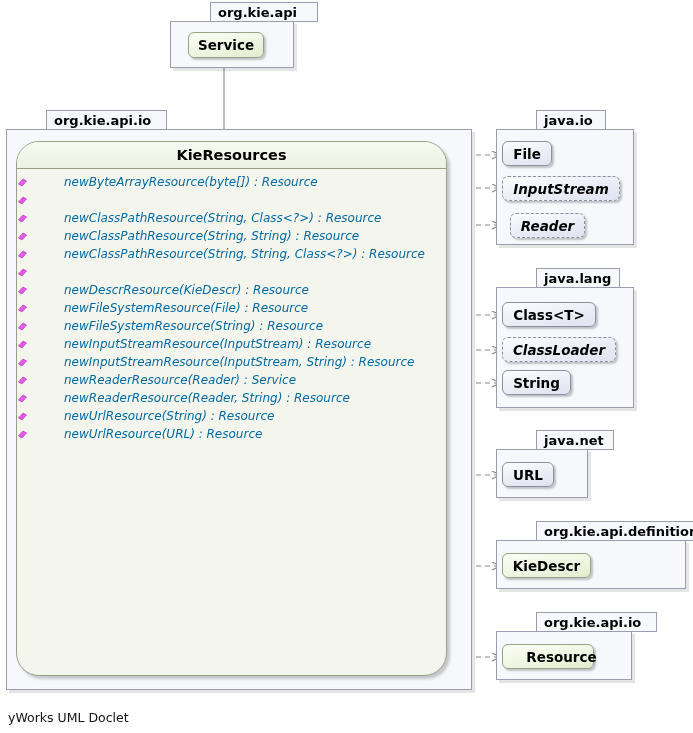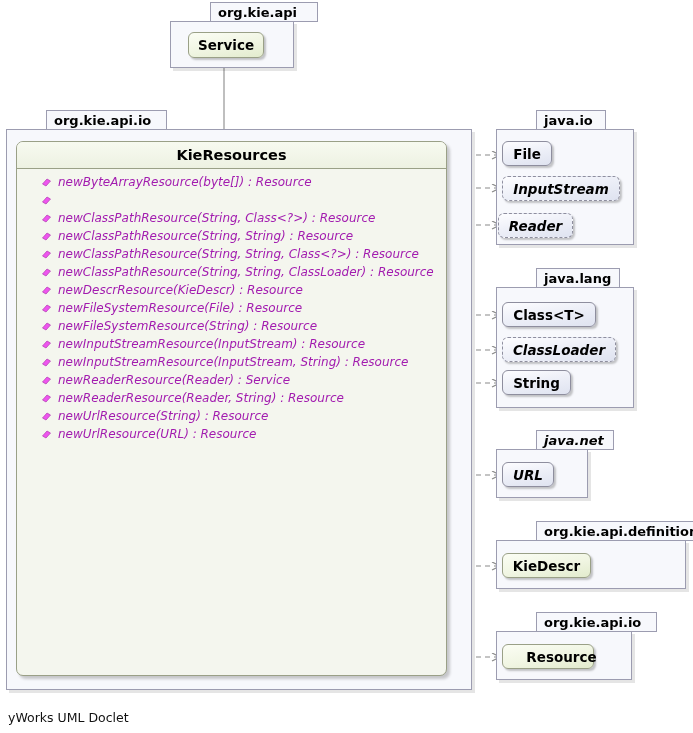--- a/index.html
+++ b/index.html
@@ -56,22 +56,23 @@
   }
   .classbox-title{
     height:26px;line-height:26px;text-align:center;
     font-size:14.5px;font-weight:bold;color:#000;
     background:linear-gradient(180deg,#f7faf0 0%,#edf1e2 100%);
     border-bottom:1px solid #9aa087;
   }
   .members{padding:4px 0 0 0;}
   .member{
     height:18px;display:flex;align-items:center;
-    padding-left:24px;font-size:12px;font-style:italic;color:#a21caf;
+    padding-left:0;font-size:12px;font-style:italic;color:#0369a1;
     white-space:nowrap;
+    gap:30px;
   }
   .mdiamond{
     width:11px;height:11px;margin-right:6px;flex:0 0 auto;
     position:relative;
   }
   .mdiamond svg{display:block;}
   
   .edges{position:absolute;left:0;top:0;width:693px;height:733px;z-index:1;pointer-events:none;}
   .footer{
     position:absolute;left:8px;top:710px;
@@ -115,21 +116,21 @@
     <span>Service</span>
   </div>
 </div>
 
 <div class="pkg" style="left:6px;top:110px;width:466px;height:580px;">
   <div class="pkg-tab" style="width:121px;">
       <span>org.kie.api.io</span>
     </div>
   <div class="pkg-body" style="top:19px;width:466px;height:561px;"></div>
 
-  <div class="classbox" style="left:10px;top:31px;width:431px;height:535px;">
+  <div class="classbox" style="left:10px;top:31px;width:431px;height:535px;border-radius:23px;">
     <div class="classbox-title">KieResources</div>
     <div class="members">
         <div class="member">
           <span class="mdiamond">
             <svg width="11" height="11" viewBox="0 0 11 11">
               <path d="M1.5,7 L6,2 L9.5,4 L5,9 Z" fill="#ee55ee" stroke="#b03ab0" stroke-width="0.7"></path>
             </svg>
           </span>
           <span>newByteArrayResource(byte[]) : Resource</span>
         </div>
@@ -163,21 +164,20 @@
             </svg>
           </span>
           <span>newClassPathResource(String, String, Class&lt;?&gt;) : Resource</span>
         </div>
         <div class="member">
           <span class="mdiamond">
             <svg width="11" height="11" viewBox="0 0 11 11">
               <path d="M1.5,7 L6,2 L9.5,4 L5,9 Z" fill="#ee55ee" stroke="#b03ab0" stroke-width="0.7"></path>
             </svg>
           </span>
-          <span>newClassPathResource(String, String, ClassLoader) : Resource</span>
         </div>
         <div class="member">
           <span class="mdiamond">
             <svg width="11" height="11" viewBox="0 0 11 11">
               <path d="M1.5,7 L6,2 L9.5,4 L5,9 Z" fill="#ee55ee" stroke="#b03ab0" stroke-width="0.7"></path>
             </svg>
           </span>
           <span>newDescrResource(KieDescr) : Resource</span>
         </div>
         <div class="member">
@@ -252,42 +252,42 @@
   <div class="pkg-tab" style="width:70px;">
       <span>java.io</span>
     </div>
   <div class="pkg-body" style="top:19px;width:138px;height:116px;"></div>
   <div class="node jdk" style="left: 6px; top: 31px; height: 25px; z-index: 5; width: 50px;">
     <span>File</span>
     </div>
   <div class="node jdk abstract" style="left: 6px; top: 66px; height: 25px; z-index: 5; width: 118px;">
     <span>InputStream</span>
     </div>
-  <div class="node jdk abstract" style="left: 2px; top: 103px; height: 25px; z-index: 5; width: 75px;">
+  <div class="node jdk abstract" style="left: 14px; top: 103px; height: 25px; z-index: 5; width: 75px;">
     <span>Reader</span>
     </div>
 </div>
 
 <div class="pkg" style="left:496px;top:268px;width:138px;height:140px;padding-left:38px;">
   <div class="pkg-tab" style="width:84px;">
       <span>java.lang</span>
     </div>
   <div class="pkg-body" style="top:19px;width:138px;height:121px;"></div>
   <div class="node jdk" style="left: 6px; top: 34px; height: 25px; z-index: 5; width: 94px;">
     <span>Class&lt;T&gt;</span>
     </div>
   <div class="node jdk abstract" style="left: 6px; top: 69px; height: 25px; z-index: 5; width: 114px;">
     <span>ClassLoader</span>
     </div>
   <div class="node jdk" style="left: 6px; top: 102px; height: 25px; z-index: 5; width: 69px;">
     <span>String</span>
     </div>
 </div>
 
-<div class="pkg" style="left:496px;top:430px;width:92px;height:68px;font-style:italic;">
+<div class="pkg" style="left:496px;top:430px;width:92px;height:68px;">
   <div class="pkg-tab" style="width:78px;">
       <span>java.net</span>
     </div>
   <div class="pkg-body" style="top:19px;width:92px;height:49px;"></div>
   <div class="node jdk" style="left: 6px; top: 32px; height: 25px; z-index: 5; width: 52px;">
     <span>URL</span>
     </div>
 </div>
 
 <div class="pkg" style="left:496px;top:521px;width:190px;height:68px;">

